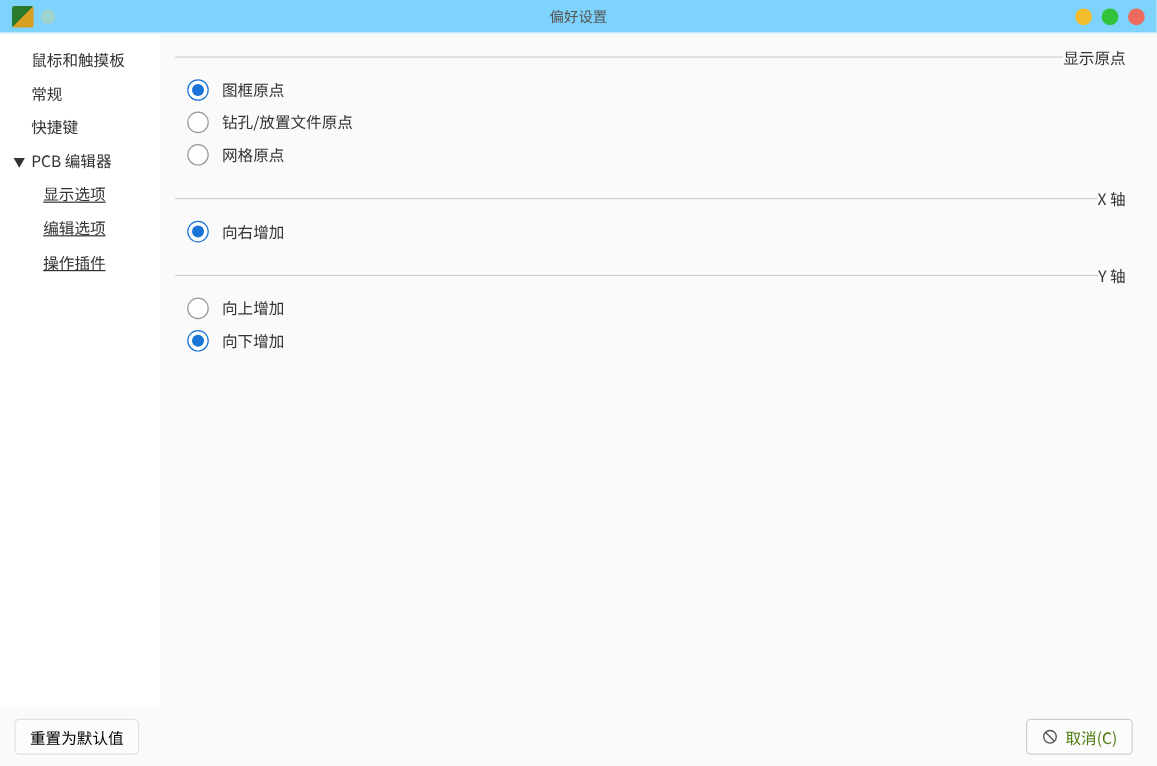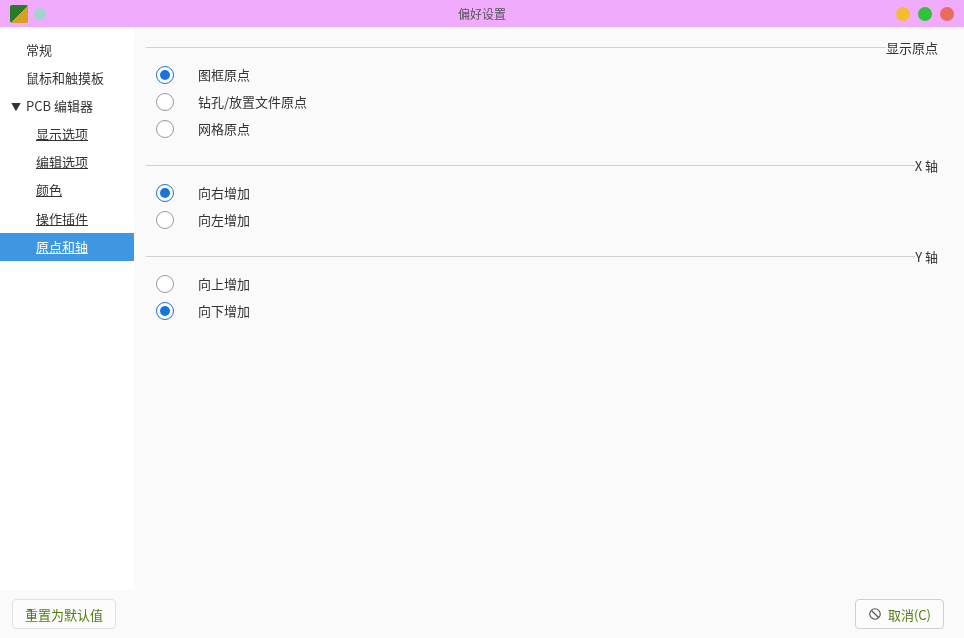--- a/index.html
+++ b/index.html
@@ -1,17 +1,17 @@
 <!DOCTYPE html>
 <html><head>
 <meta charset="utf-8">
 <style>
   * { box-sizing: border-box; margin: 0; padding: 0; }
   html, body { width: 964px; height: 638px; overflow: hidden; font-family: "Noto Sans CJK SC", "Microsoft YaHei", sans-serif; font-size: 13px; background: #fafafa; }
-  .titlebar { height: 28px; background: #f0abfc; display: flex; align-items: center; padding: 0 10px; position: relative; border-bottom: 1px solid #fafafa;}
+  .titlebar { height: 28px; background: #7dd3fc; display: flex; align-items: center; padding: 0 10px; position: relative; border-bottom: 1px solid #fafafa;}
   .titlebar .left-controls { display: flex; align-items: center; gap: 6px; }
   .app-icon { width: 18px; height: 18px; background: linear-gradient(135deg, #2b7a2b 0%, #2b7a2b 50%, #d9a020 50%, #d9a020 100%); border-radius: 2px; }
   .menu-dot { width: 12px; height: 12px; border-radius: 50%; background: #9fd4cf; }
   .title-text { position: absolute; left: 50%; transform: translateX(-50%); font-size: 12px; color: #555; }
   .win-controls { margin-left: auto; display: flex; gap: 8px; }
   .win-btn { width: 14px; height: 14px; border-radius: 50%; }
   .win-min { background: #f4bd30; }
   .win-max { background: #2fc23a; }
   .win-close { background: #ed6b5e; }
 
@@ -20,30 +20,30 @@
   .tree-item { display: flex; align-items: center; padding: 3px 6px 3px 10px; color: #333; cursor: default; white-space: nowrap; font-size: 13px; line-height: 1.7;}
   .tree-item.child { padding-left: 36px; text-decoration: underline; }
   .tree-item .expander { width: 12px; text-align: center; margin-right: 4px; font-size: 10px; color: #333; }
   .tree-item .spacer { width: 16px; }
   .tree-item.selected { background: #3f97e2; color: #fff; }
   .tree-label {}
 
   .main { flex: 1; padding: 10px 20px 10px 12px; background: #fafafa; text-align: right; }
   fieldset.group { border: none; border-top: 1px solid #d0d0d0; margin: 0 0 14px 0; padding: 4px 0 0 0; position: relative; }
   fieldset.group legend { font-size: 13px; color: #333; padding: 0 6px 0 0; background: #fafafa; margin-left: 0; }
-  .radio-row { display: flex; align-items: center; padding: 4px 0 4px 10px; gap: 24px; }
+  .radio-row { display: flex; align-items: center; padding: 4px 0 4px 10px; gap: 11px; }
   .radio-outer { width: 18px; height: 18px; border: 1px solid #999; border-radius: 50%; display: flex; align-items: center; justify-content: center; background: #fff; }
   .radio-outer.checked { border-color: #1a73d6; }
   .radio-inner { width: 10px; height: 10px; border-radius: 50%; background: #1a73d6; display: none; }
   .radio-outer.checked .radio-inner { display: block; }
   .radio-label { color: #333; }
 
   .footer { height: 48px; display: flex; align-items: center; padding: 0 12px; background: #fafafa; }
   .btn { height: 30px; padding: 0 12px; background: #fcfcfc; border: 1px solid #cfcfcf; border-radius: 4px; display: inline-flex; align-items: center; gap: 6px; font-size: 13px; color: #4d7c0f; cursor: default; }
-  .btn.disabled { color: #4d7c0f; border-color: #e0e0e0; }
+  .btn.disabled { color: #000000; border-color: #e0e0e0; }
   .spacer-flex { flex: 1; }
   .btn .icon-svg { width: 14px; height: 14px; }
 </style>
 </head>
 <body>
 
 <div class="titlebar">
   <div class="left-controls">
     <div class="app-icon"></div>
     <div class="menu-dot"></div>
@@ -54,44 +54,42 @@
     <div class="win-btn win-max"></div>
     <div class="win-btn win-close"></div>
   </div>
 </div>
 
 <div class="content">
 
   <div class="sidebar">
     <div class="tree-item">
       <span class="spacer"></span>
+      <span class="tree-label">鼠标和触摸板</span>
+    </div>
+    <div class="tree-item">
+      <span class="spacer"></span>
       <span class="tree-label">常规</span>
     </div>
     <div class="tree-item">
       <span class="spacer"></span>
-      <span class="tree-label">鼠标和触摸板</span>
+      <span class="tree-label">快捷键</span>
     </div>
     <div class="tree-item">
       <span class="expander">▼</span>
       <span class="tree-label">PCB 编辑器</span>
     </div>
     <div class="tree-item child">
       <span class="tree-label">显示选项</span>
     </div>
     <div class="tree-item child">
       <span class="tree-label">编辑选项</span>
     </div>
     <div class="tree-item child">
-      <span class="tree-label">颜色</span>
-    </div>
-    <div class="tree-item child">
       <span class="tree-label">操作插件</span>
-    </div>
-    <div class="tree-item child selected">
-      <span class="tree-label">原点和轴</span>
     </div>
   </div>
 
   <div class="main">
 
     <fieldset class="group">
       <legend>显示原点</legend>
       <div class="radio-row">
         <span class="radio-outer checked">
             <span class="radio-inner"></span>
@@ -108,24 +106,20 @@
       </div>
     </fieldset>
 
     <fieldset class="group">
       <legend>X 轴</legend>
       <div class="radio-row">
         <span class="radio-outer checked">
             <span class="radio-inner"></span>
           </span>
         <span class="radio-label">向右增加</span>
-      </div>
-      <div class="radio-row">
-        <span class="radio-outer"></span>
-        <span class="radio-label">向左增加</span>
       </div>
     </fieldset>
 
     <fieldset class="group">
       <legend>Y 轴</legend>
       <div class="radio-row">
         <span class="radio-outer"></span>
         <span class="radio-label">向上增加</span>
       </div>
       <div class="radio-row">

